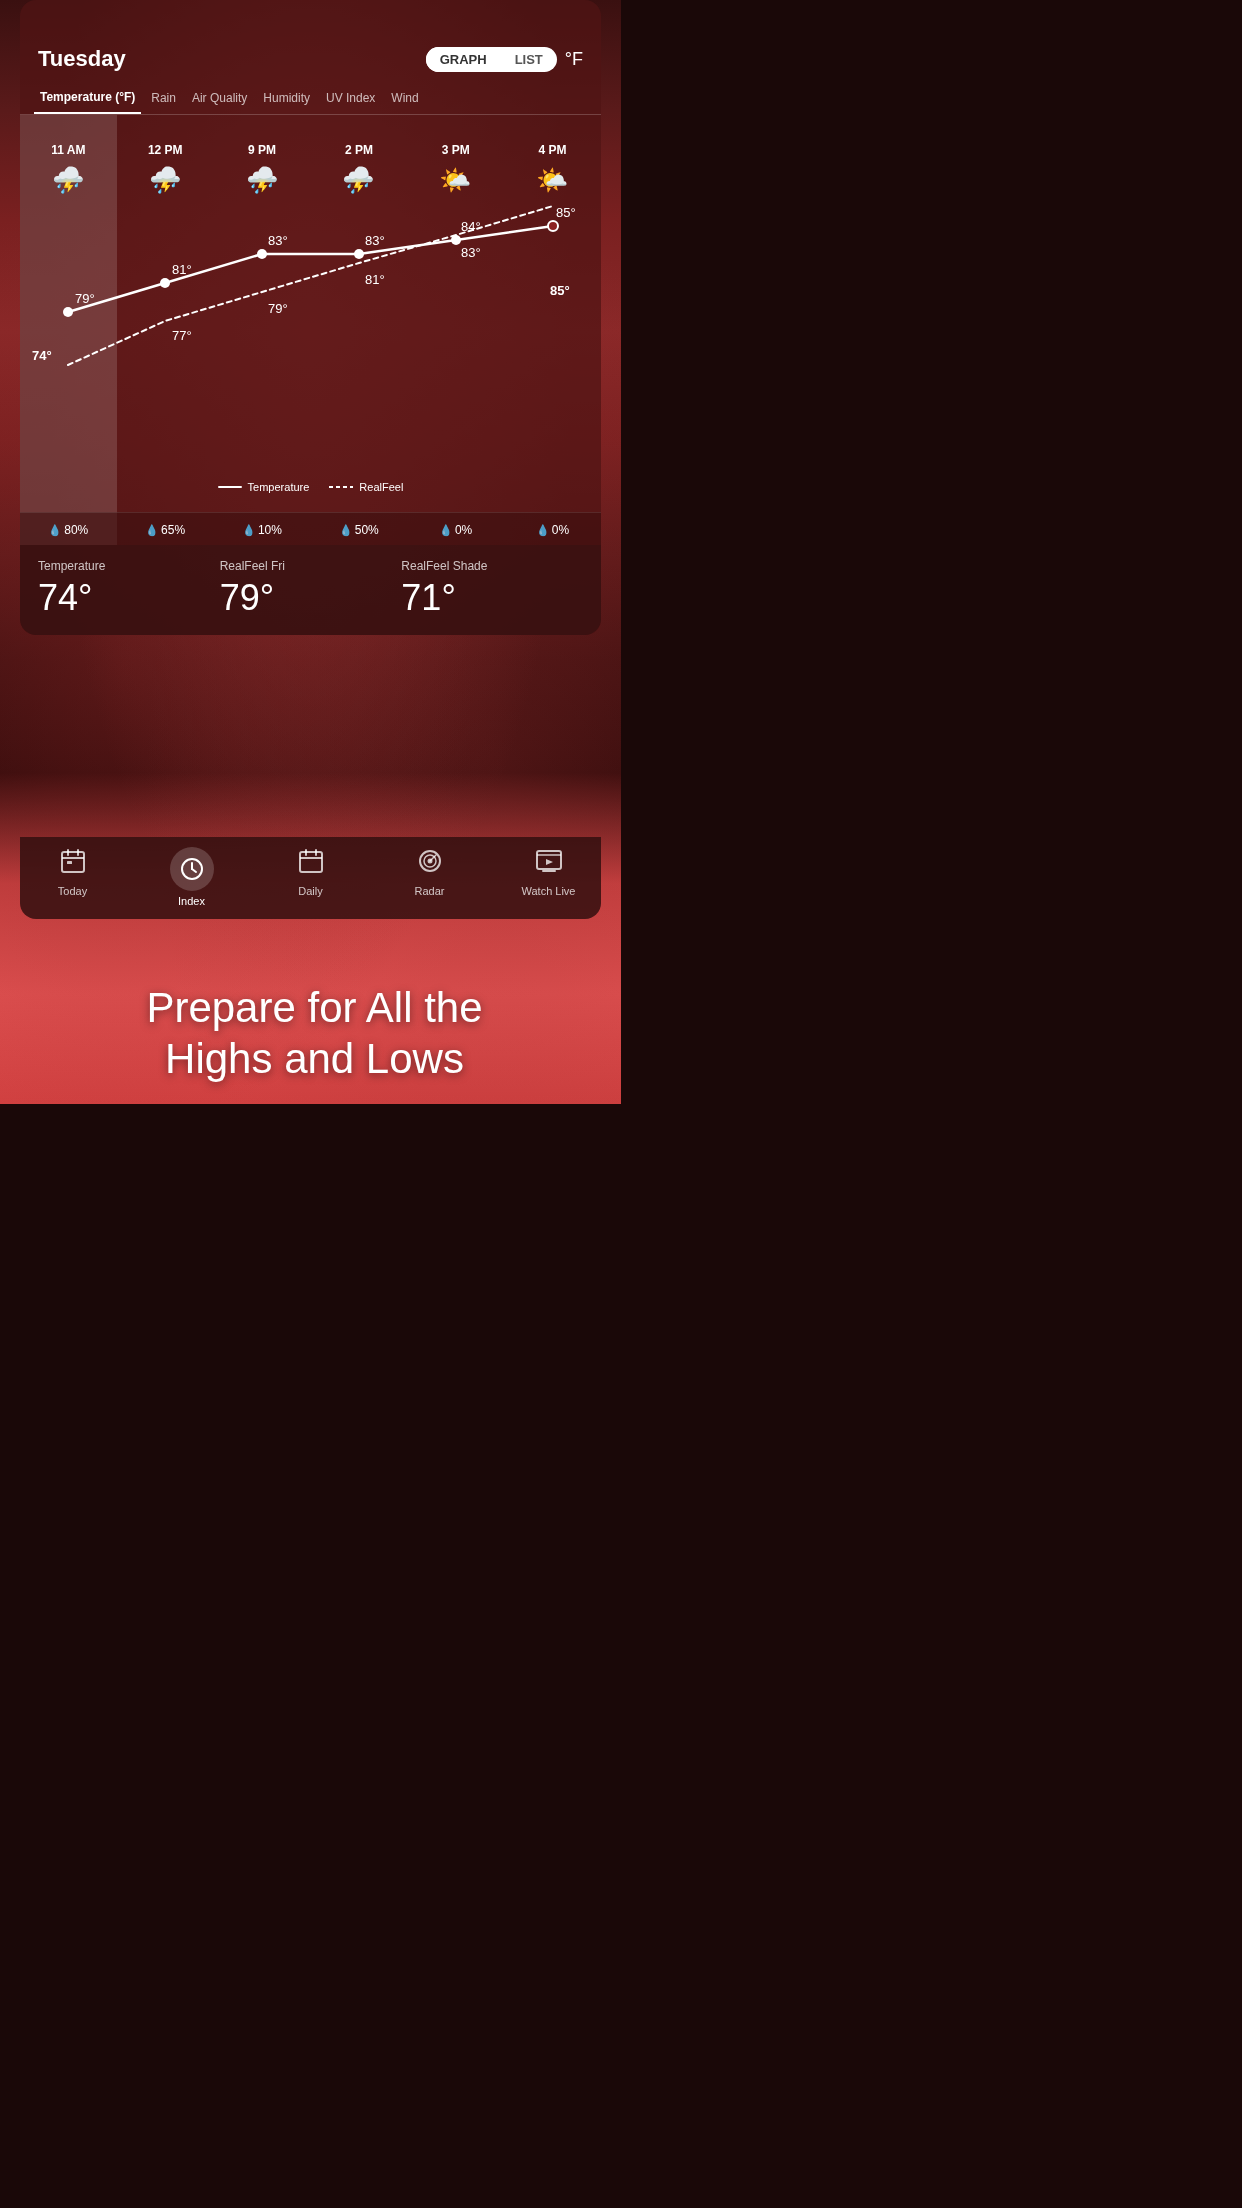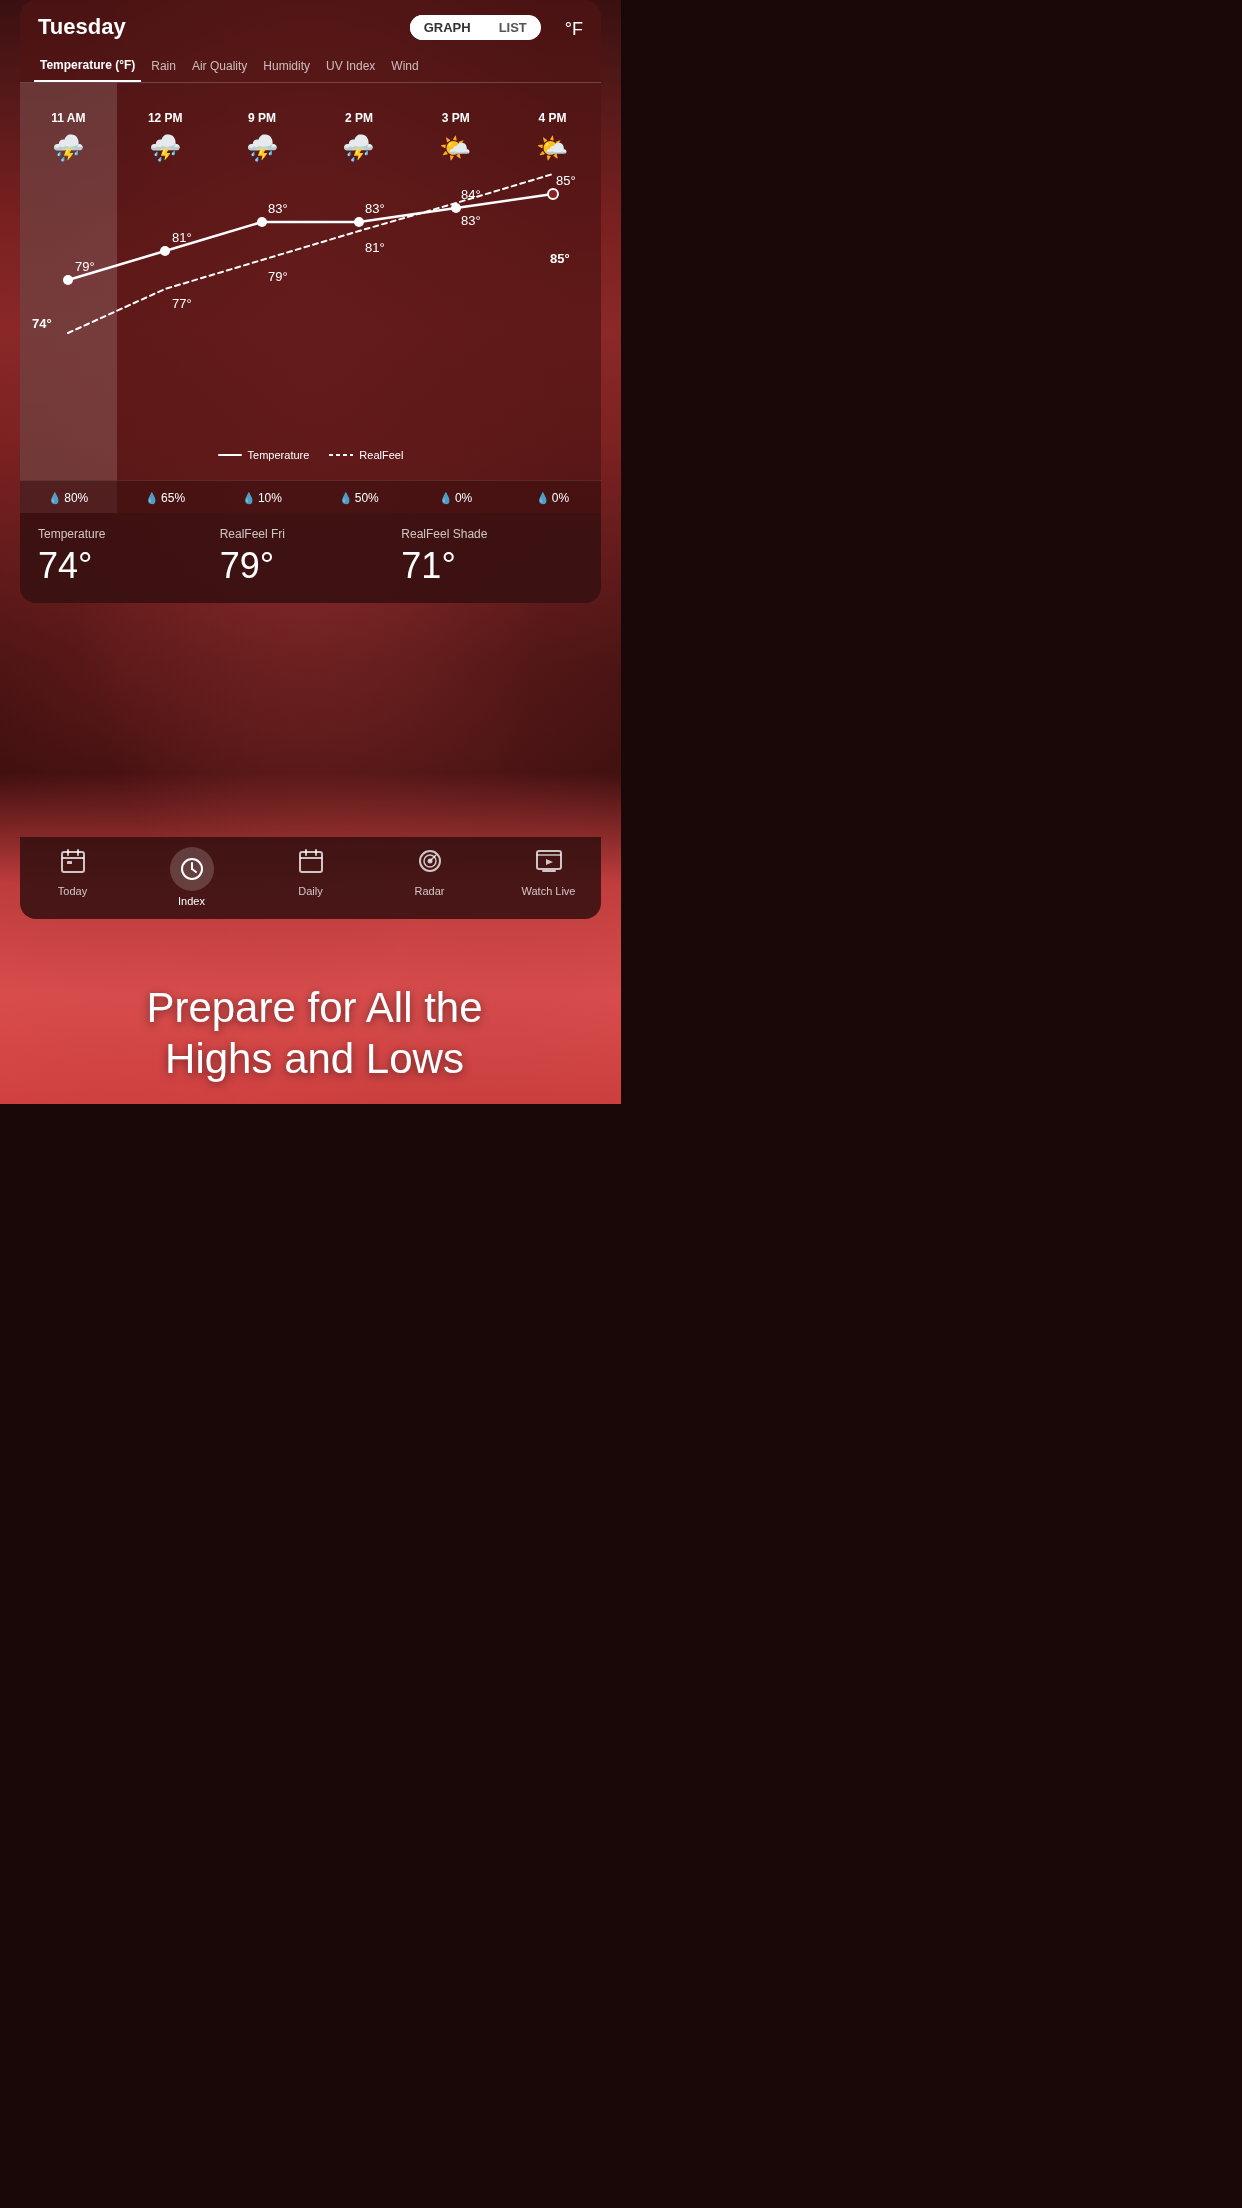--- a/index.html
+++ b/index.html
@@ -53,32 +53,33 @@
       border-radius: 16px;
       overflow: hidden;
     }
 
     
     .card-header {
       display: flex;
       align-items: center;
       justify-content: space-between;
       padding: 14px 18px 10px;
+      margin-top: 32px;
     }
 
     .day-title {
       color: white;
       font-size: 22px;
       font-weight: 600;
     }
 
     .header-right {
       display: flex;
-      align-items: flex-end;
-      gap: 24px;
+      align-items: center;
+      gap: 8px;
     }
 
     .toggle-btn {
       display: flex;
       background: white;
       border-radius: 20px;
       overflow: hidden;
     }
 
     .toggle-option {

